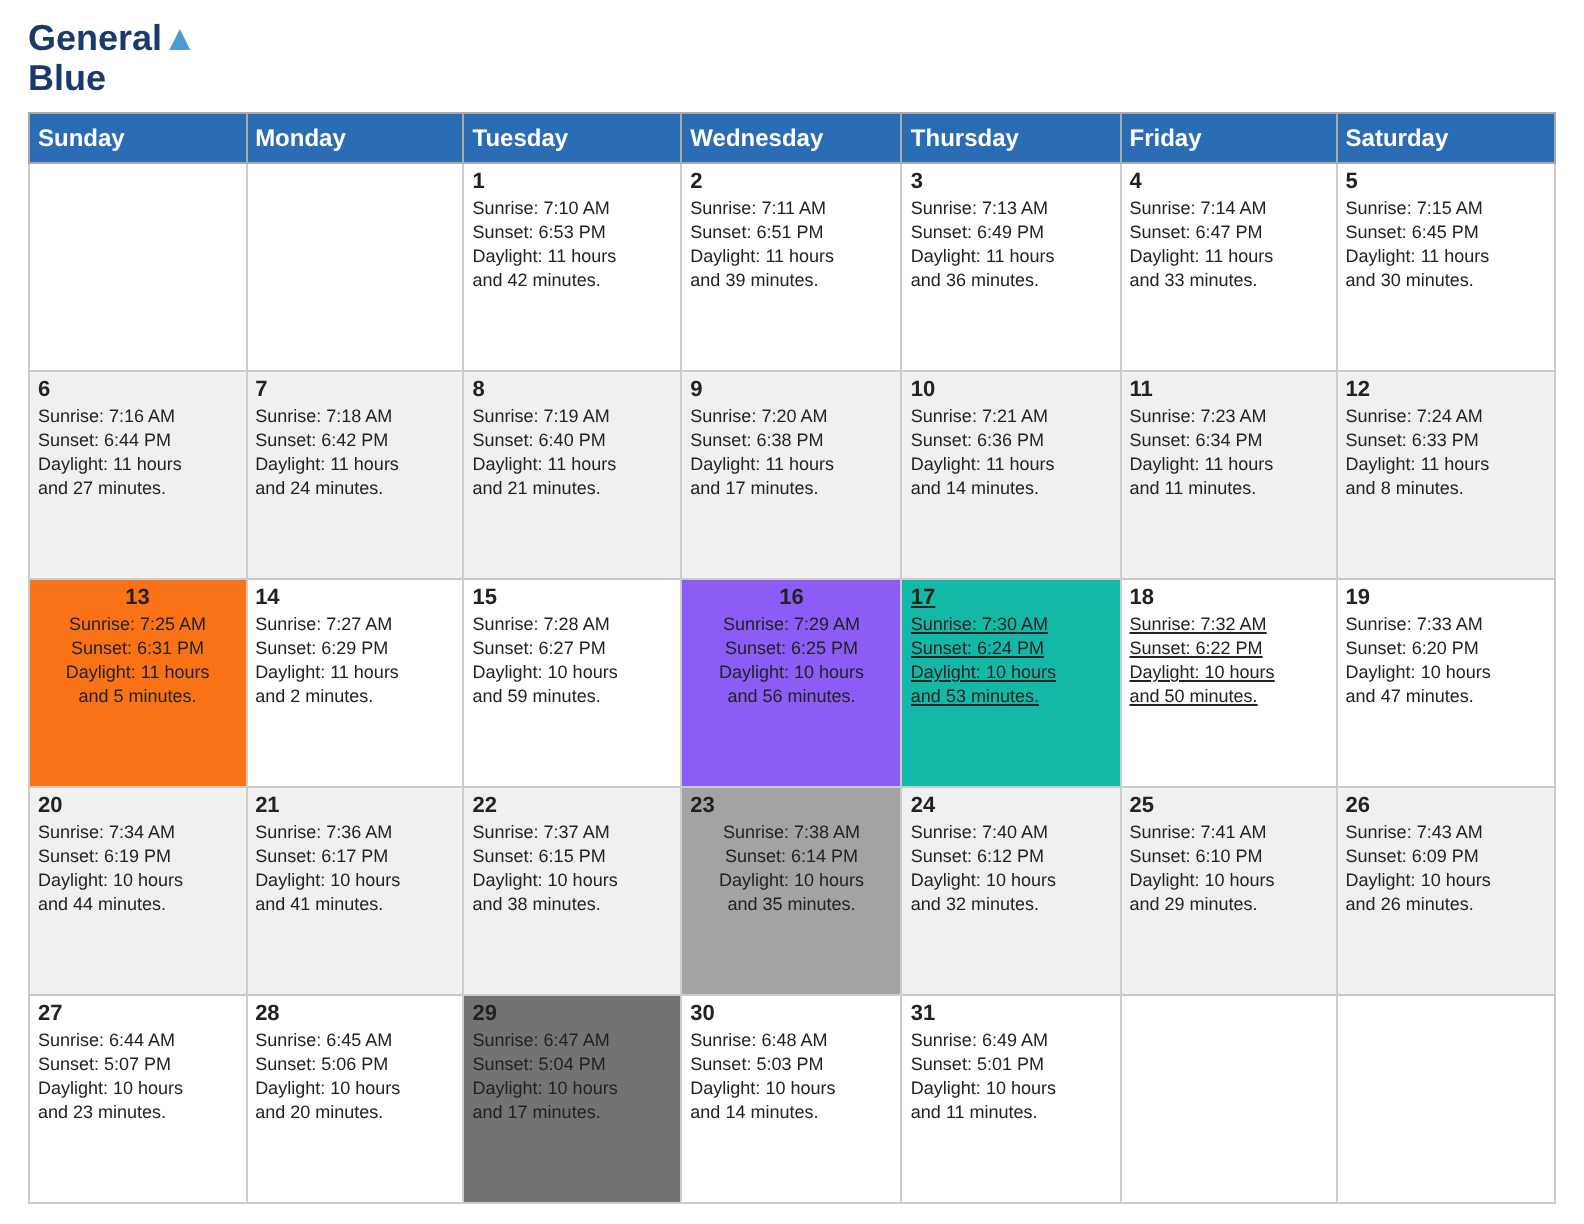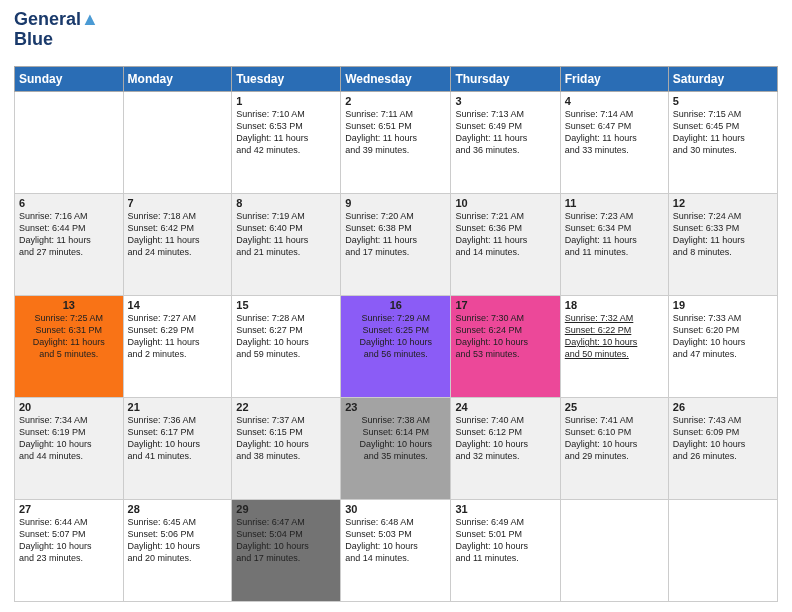--- a/index.html
+++ b/index.html
@@ -14,21 +14,21 @@
       width: 792px;
       height: 612px;
       display: flex;
       flex-direction: column;
       padding: 10px 14px 10px 14px;
     }
     .header {
       display: flex;
       justify-content: space-between;
       align-items: flex-start;
-      margin-bottom: 16px;
+      margin-bottom: 6px;
     }
     .logo {
       display: flex;
       flex-direction: column;
       align-items: flex-start;
     }
     .logo-text {
       font-size: 18px;
       font-weight: bold;
       color: #1a3a6b;
@@ -239,21 +239,21 @@
 Daylight: 10 hours
 and 59 minutes.</div>
           </td>
           <td style="background: #8b5cf6; text-align: center;">
             <span class="day-num">16</span>
             <div class="cell-info" style="white-space: pre-line;">Sunrise: 7:29 AM
 Sunset: 6:25 PM
 Daylight: 10 hours
 and 56 minutes.</div>
           </td>
-          <td style="background: #ec4899;">
+          <td style="background: #14b8a6; text-decoration: underline;">
             <span class="day-num">17</span>
             <div class="cell-info" style="white-space: pre-line;">Sunrise: 7:30 AM
 Sunset: 6:24 PM
 Daylight: 10 hours
 and 53 minutes.</div>
           </td>
           <td style="background: rgb(255, 255, 255);">
             <span class="day-num">18</span>
             <div class="cell-info" style="white-space: pre-line; text-decoration: underline;">Sunrise: 7:32 AM
 Sunset: 6:22 PM

